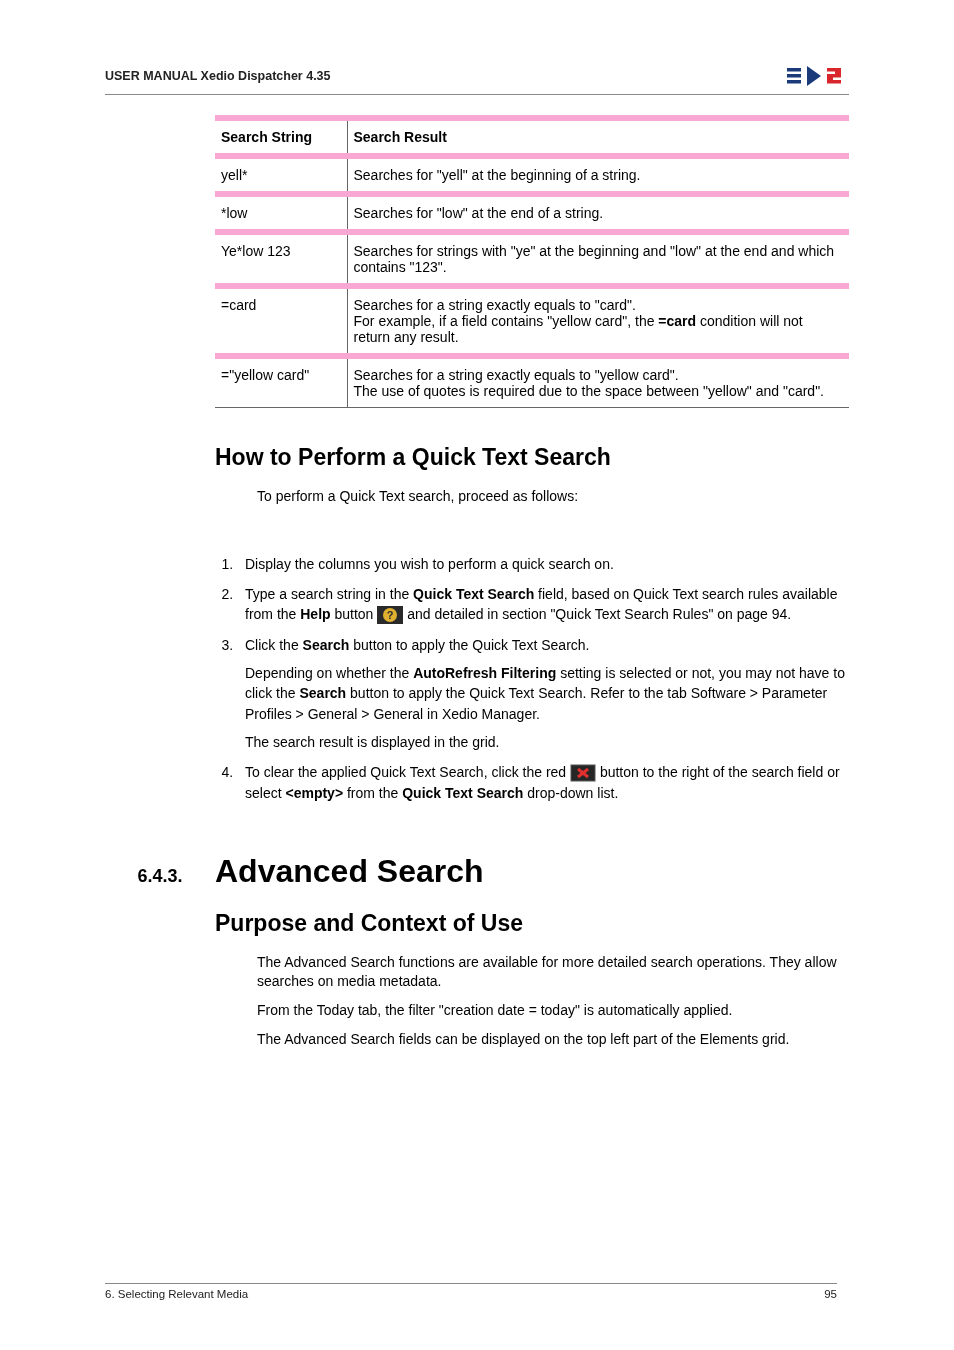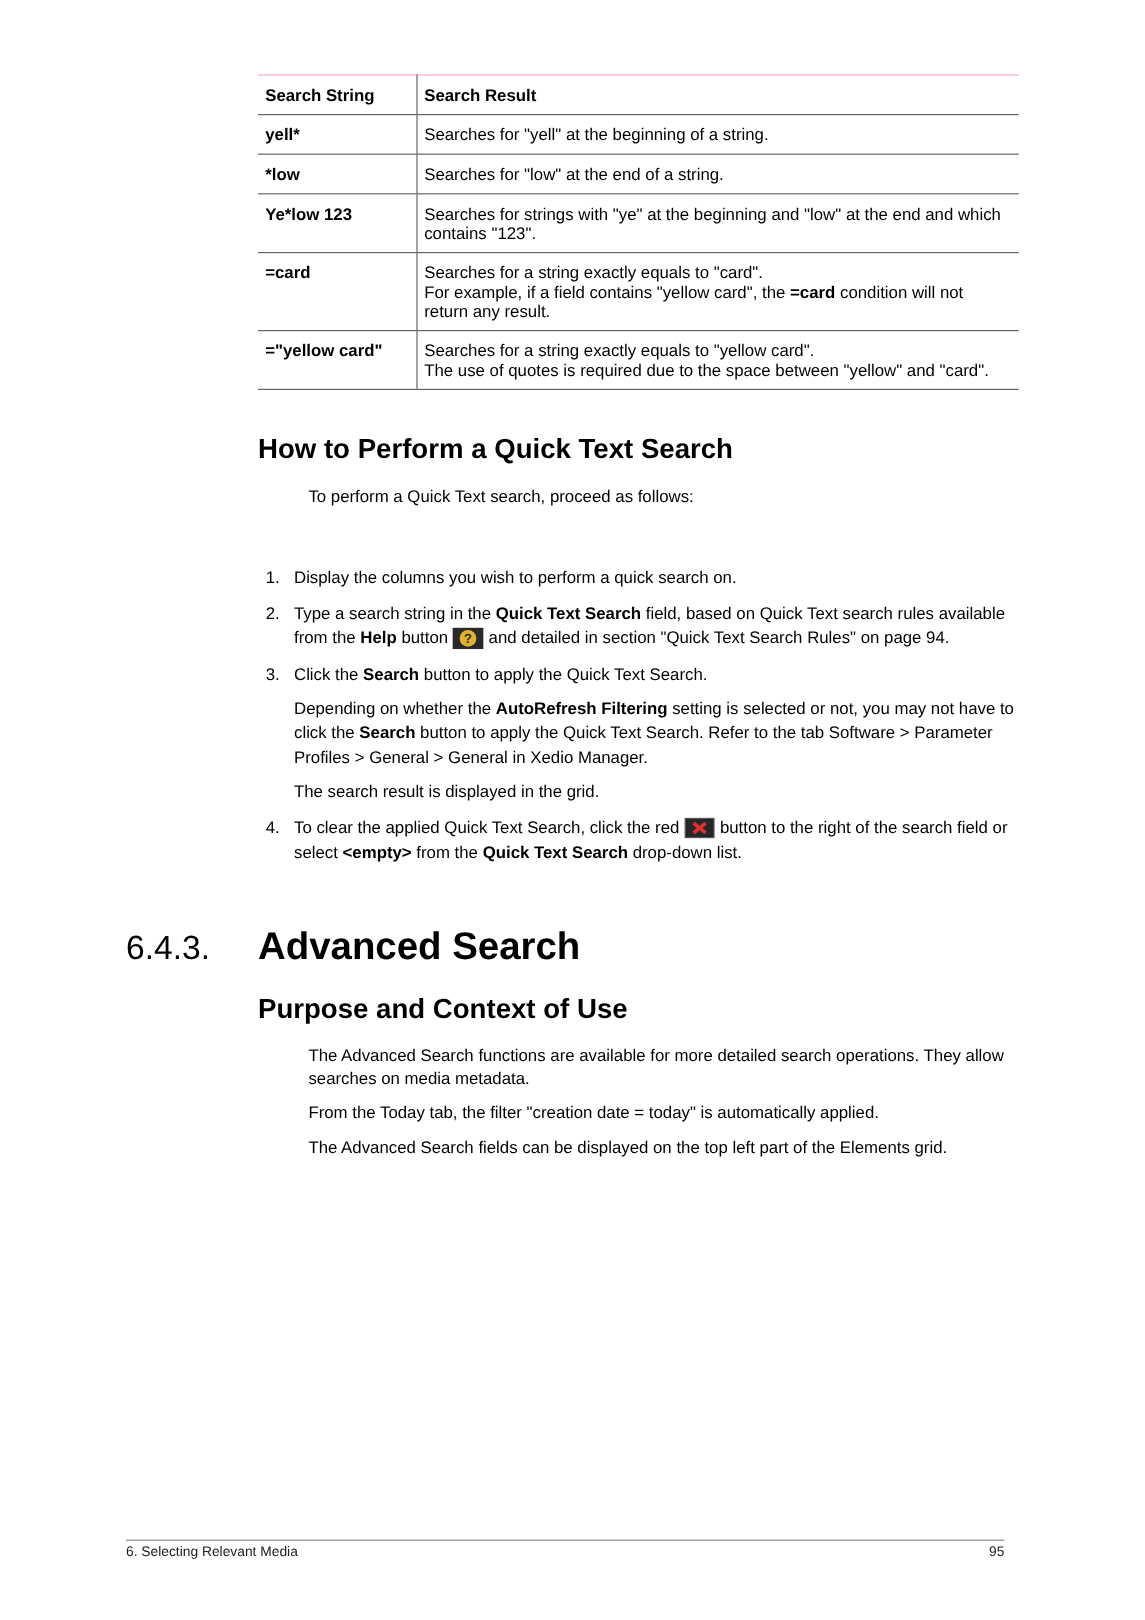--- a/index.html
+++ b/index.html
@@ -35,29 +35,29 @@
   .content {
     margin-left: 110px;
   }
   table.search-table {
     border-collapse: collapse;
     width: 100%;
     font-size: 14px;
     margin-bottom: 36px;
   }
   table.search-table th, table.search-table td {
-    border-top: 1px solid #f9a8d4;
+    border-top: 6px solid #f9a8d4;
     border-bottom: 1px solid #666;
     padding: 8px 10px 8px 6px;
     text-align: left;
     vertical-align: top;
   }
   table.search-table th.col1, table.search-table td.col1 {
     width: 132px;
-    font-weight: bold;
+    font-weight: normal;
     border-right: 1px solid #666;
   }
   table.search-table tr.hdr th {
     font-weight: bold;
   }
   .h2 {
     font-size: 23px;
     font-weight: bold;
     margin-bottom: 16px;
   }
@@ -98,23 +98,24 @@
     stroke: #555;
   }
   .section-row {
     display: flex;
     align-items: baseline;
     margin-top: 50px;
     margin-bottom: 20px;
     margin-left: -110px;
   }
   .section-num {
-    font-size: 28px;
-    font-weight: normal;
+    font-size: 18px;
+    font-weight: bold;
     width: 110px;
+    text-align: center;
   }
   .section-title {
     font-size: 32px;
     font-weight: bold;
   }
   .footer {
     position: absolute;
     left: 105px;
     right: 117px;
     bottom: 50px;
@@ -125,20 +126,34 @@
     font-size: 11.5px;
     color: #222;
   }
   .b { font-weight: bold; }
 </style>
 </head>
 <body>
 
 <div class="page">
 
+  <div class="header-row">
+    <div class="header-title">USER MANUAL Xedio Dispatcher 4.35</div>
+    <svg class="logo" viewBox="0 0 62 28">
+      <rect x="0" y="6" width="14" height="3.5" fill="#1a3a7a"></rect>
+      <rect x="0" y="12" width="14" height="3.5" fill="#1a3a7a"></rect>
+      <rect x="0" y="18" width="14" height="3.5" fill="#1a3a7a"></rect>
+      <path d="M 20 4 L 34 14 L 20 24 Z" fill="#1a3a7a"></path>
+      <rect x="40" y="6" width="14" height="3.5" fill="#d8262c"></rect>
+      <rect x="48" y="6" width="6" height="9" fill="#d8262c"></rect>
+      <rect x="40" y="12" width="14" height="3.5" fill="#d8262c"></rect>
+      <rect x="40" y="12" width="6" height="9" fill="#d8262c"></rect>
+      <rect x="40" y="18" width="14" height="3.5" fill="#d8262c"></rect>
+    </svg>
+  </div>
 
   <div class="content">
 
     <table class="search-table">
       <tbody>
           <tr class="hdr">
         <th class="col1">Search String</th>
         <th>Search Result</th>
       </tr>
       <tr>

